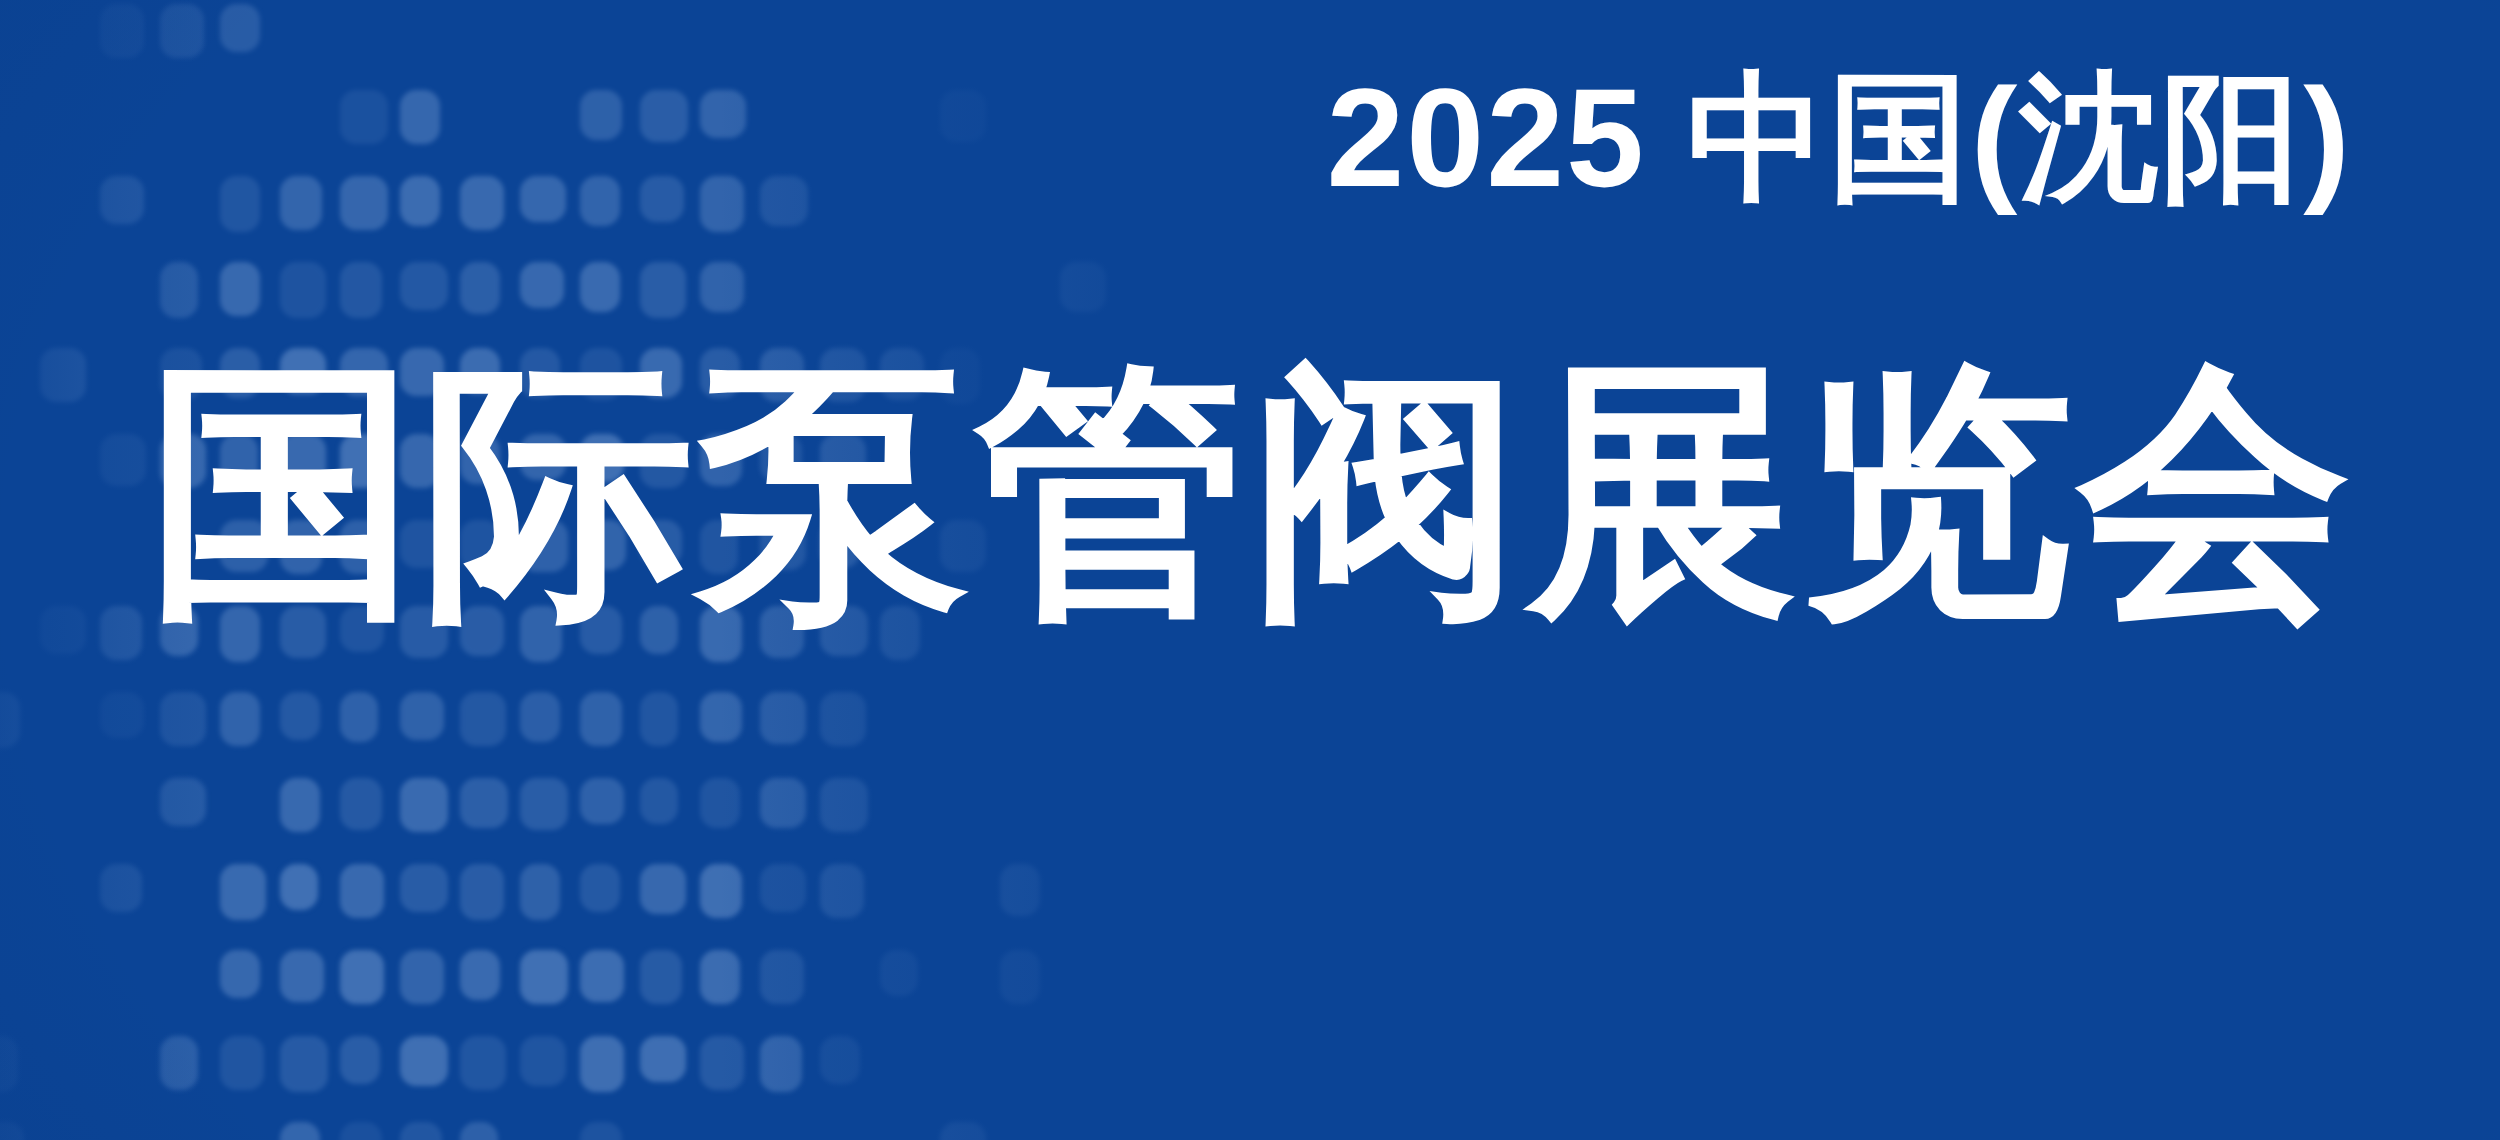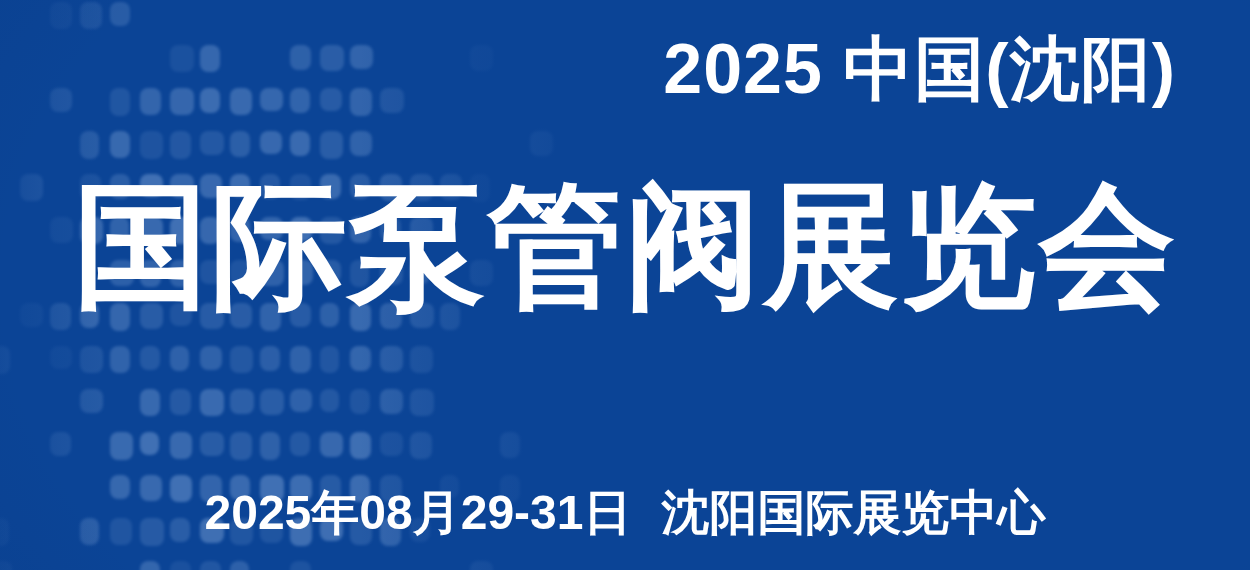--- a/index.html
+++ b/index.html
@@ -310,18 +310,15 @@
   <div class="left-fade"></div>
   <div class="vignette"></div>
 
   <div class="content">
 
     <div class="line-top">2025 中国(沈阳)</div>
 
     <div class="line-main">国际泵管阀展览会</div>
 
 
-    <div class="line-date">
-      <span>2025年08月29-31日</span><span class="gap"></span><span>沈阳国际展览中心</span>
-    </div>
 
   </div>
 </div>
 
 </body></html>

